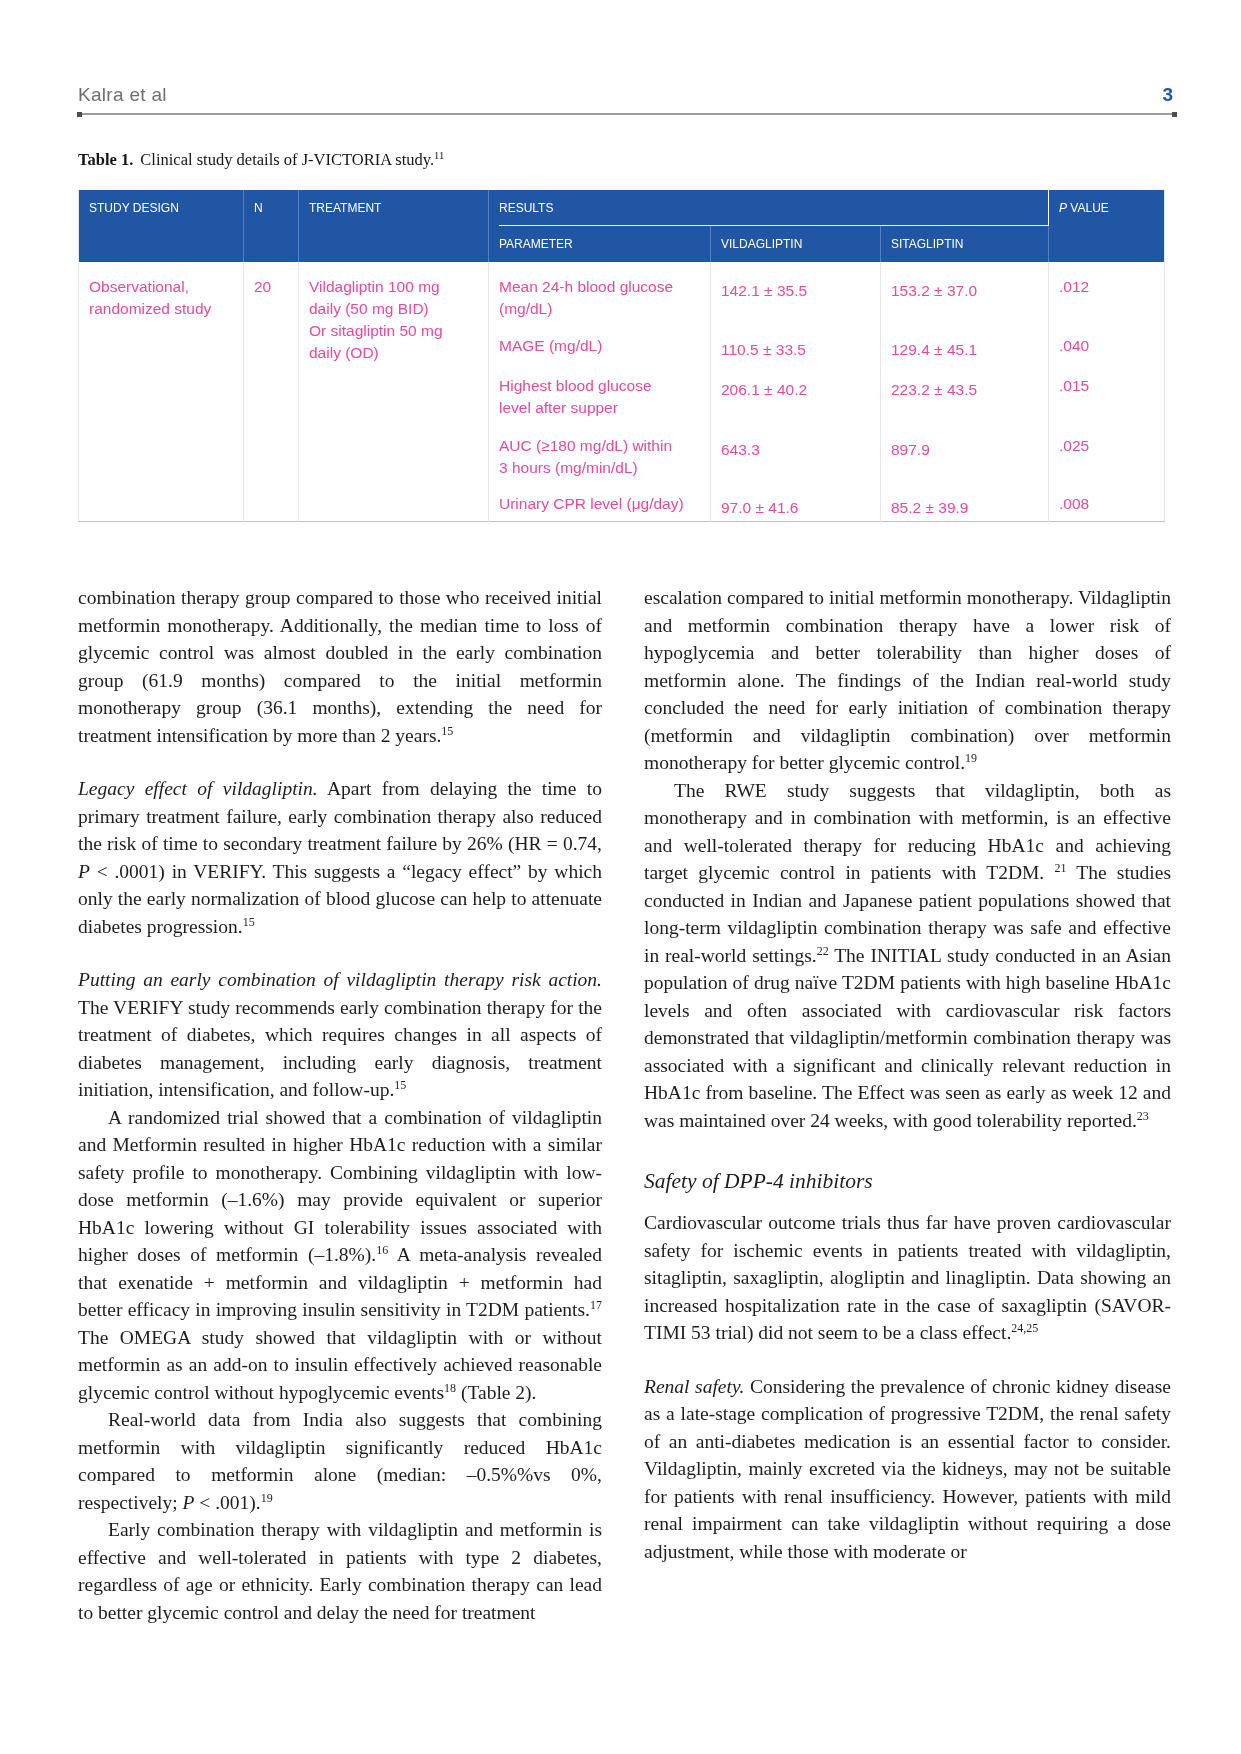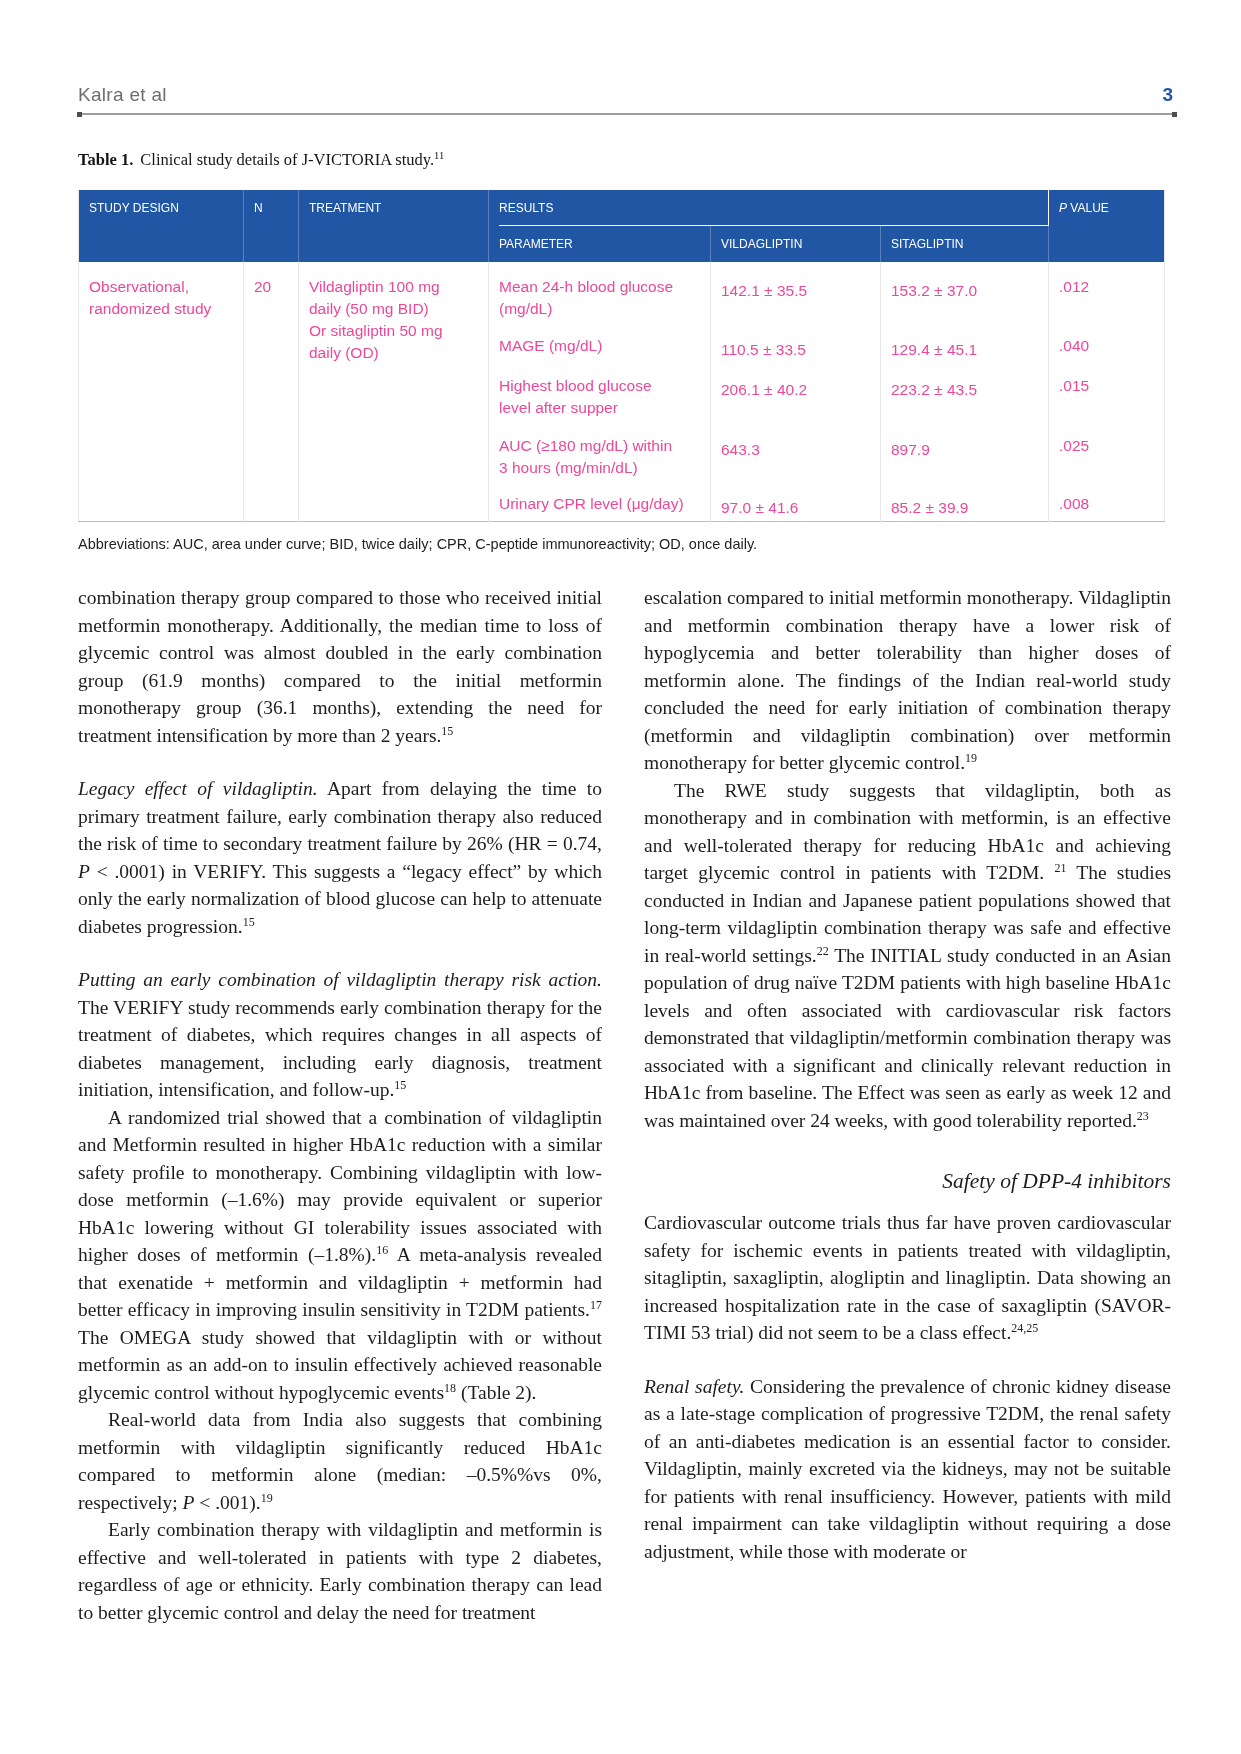--- a/index.html
+++ b/index.html
@@ -81,21 +81,21 @@
   .col-right { width:527px; }
   .body-para {
     font-size:19.5px; line-height:27.5px; text-align:justify; color:#1d1d1d;
   }
   .body-para.indent { text-indent:30px; }
   .body-para.spaced { margin-top:26px; }
   .body-para em { font-style:italic; }
   .body-para sup { font-size:12px; vertical-align:super; line-height:0; }
   .section-heading {
     font-style:italic; font-weight:normal; font-size:21.5px; line-height:27px;
-    margin:34px 0 14px 0; color:#1d1d1d; text-align:right;
+    margin:34px 0 14px 0; color:#1d1d1d; text-align:left;
   }
 </style>
 </head>
 <body>
 
 <div class="page">
 
   <div class="running-head">
     <span class="author">Kalra et al</span>
     <span class="page-num">3</span>
@@ -169,21 +169,20 @@
           <tr>
             <td class="pre param">Urinary CPR level (μg/day)</td>
             <td class="num">97.0 ± 41.6</td>
             <td class="num">85.2 ± 39.9</td>
             <td class="num pnum">.008</td>
           </tr>
         </tbody>
     </table>
   </div>
 
-  <div class="abbrev">Abbreviations: AUC, area under curve; BID, twice daily; CPR, C-peptide immunoreactivity; OD, once daily.</div>
 
   <div class="columns">
     <div class="col-left">
         <p class="body-para"><span>combination therapy group compared to those who received initial metformin monotherapy. Additionally, the median time to loss of glycemic control was almost doubled in the early combination group (61.9 months) compared to the initial metformin monotherapy group (36.1 months), extending the need for treatment intensification by more than 2 years.</span><sup>15</sup></p>
         <p class="body-para spaced"><em>Legacy effect of vildagliptin.</em><span> Apart from delaying the time to primary treatment failure, early combination therapy also reduced the risk of time to secondary treatment failure by 26% (HR = 0.74, </span><em>P</em><span> &lt; .0001) in VERIFY. This suggests a “legacy effect” by which only the early normalization of blood glucose can help to attenuate diabetes progression.</span><sup>15</sup></p>
         <p class="body-para spaced"><em>Putting an early combination of vildagliptin therapy risk action.</em><span> The VERIFY study recommends early combination therapy for the treatment of diabetes, which requires changes in all aspects of diabetes management, including early diagnosis, treatment initiation, intensification, and follow-up.</span><sup>15</sup></p>
         <p class="body-para indent"><span>A randomized trial showed that a combination of vildagliptin and Metformin resulted in higher HbA1c reduction with a similar safety profile to monotherapy. Combining vildagliptin with low-dose metformin (–1.6%) may provide equivalent or superior HbA1c lowering without GI tolerability issues associated with higher doses of metformin (–1.8%).</span><sup>16</sup><span> A meta-analysis revealed that exenatide + metformin and vildagliptin + metformin had better efficacy in improving insulin sensitivity in T2DM patients.</span><sup>17</sup><span> The OMEGA study showed that vildagliptin with or without metformin as an add-on to insulin effectively achieved reasonable glycemic control without hypoglycemic events</span><sup>18</sup><span> (Table 2).</span></p>
         <p class="body-para indent"><span>Real-world data from India also suggests that combining metformin with vildagliptin significantly reduced HbA1c compared to metformin alone (median: –0.5%%vs 0%, respectively; </span><em>P</em><span> &lt; .001).</span><sup>19</sup></p>
         <p class="body-para indent"><span>Early combination therapy with vildagliptin and metformin is effective and well-tolerated in patients with type 2 diabetes, regardless of age or ethnicity. Early combination therapy can lead to better glycemic control and delay the need for treatment</span></p>
       </div>

